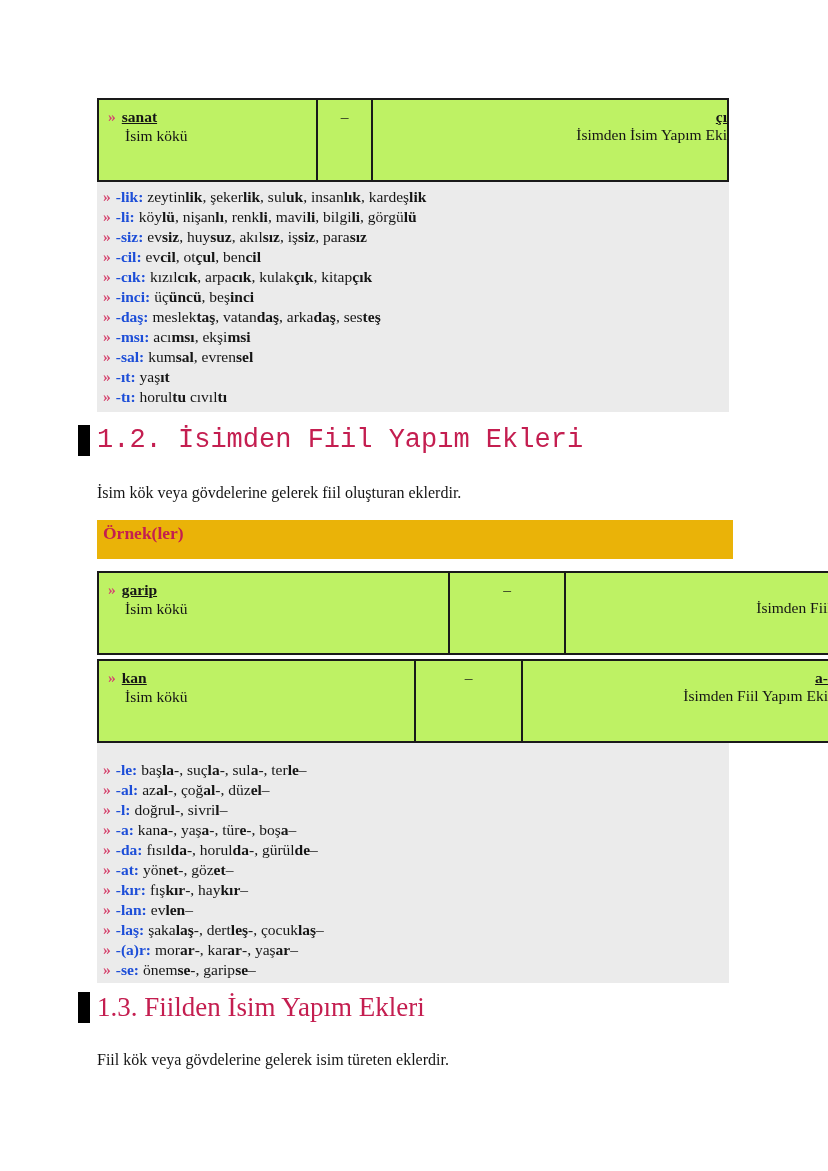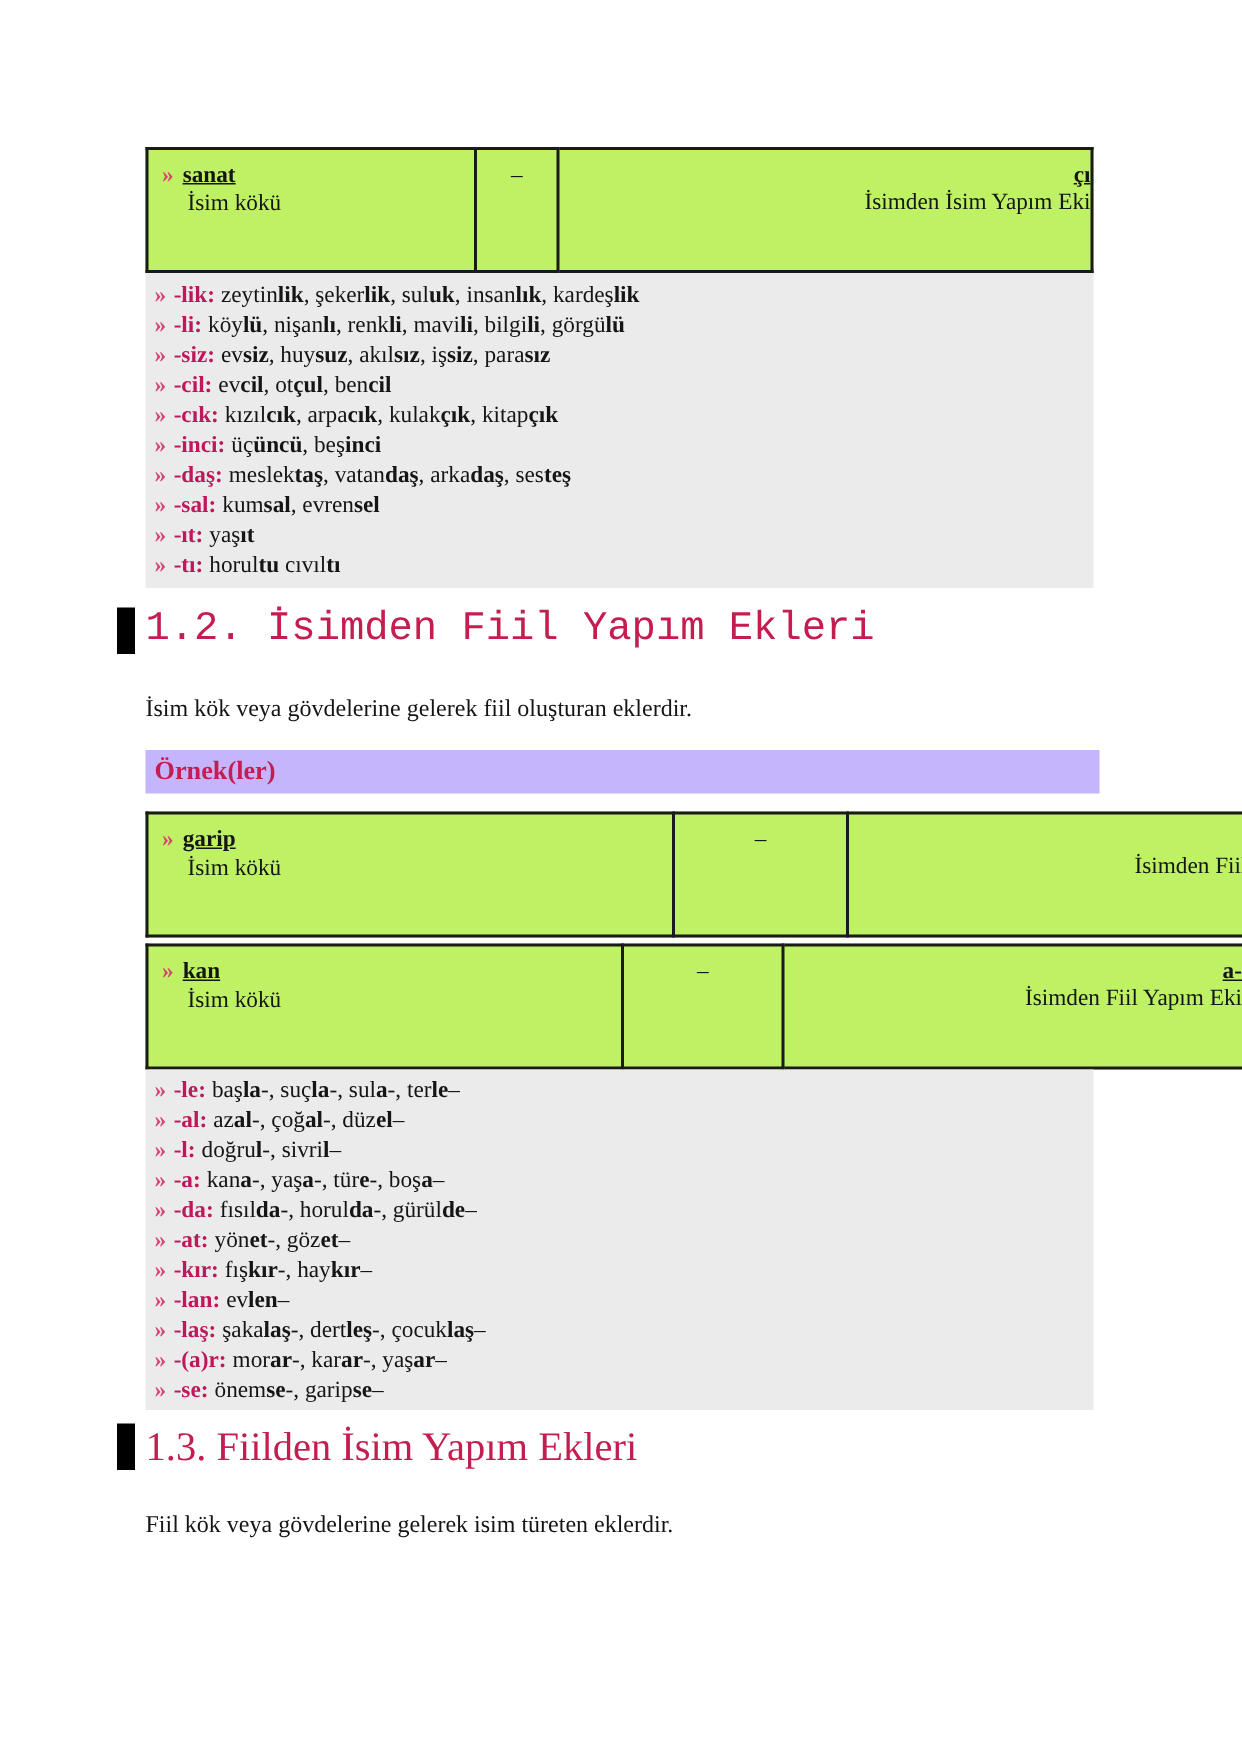--- a/index.html
+++ b/index.html
@@ -32,41 +32,41 @@
   .cell-dash{text-align:center;}
   .cell-suffix{text-align:right;}
   .sfx{font-weight:bold;text-decoration:underline;}
   .mk{color:#d5466f;font-weight:bold;}
   .wline .mk{margin-right:6px;}
   
   .graybox{
     background:#ebebeb;width:632px;margin-left:97px;
     padding:5px 0 5px 6px;box-sizing:border-box;
   }
-  #box2{padding-top:4px;padding-bottom:3px;}
+  #box2{padding-top:17px;padding-bottom:3px;}
   .litem{font-size:15.5px;line-height:20px;white-space:nowrap;}
   .litem .mk{margin-right:5px;}
-  .lab{color:#be185d;font-weight:bold;margin-right:4px;}
+  .lab{color:#1d4ed8;font-weight:bold;margin-right:4px;}
   .litem b{font-weight:bold;}
   
   h2.sec{
     font-weight:normal;font-size:27px;color:#c41e50;
     margin:0 0 0 97px;position:relative;line-height:33px;width:fit-content;
   }
   h2.sec::before{
     content:"";position:absolute;left:-19px;top:1px;
     width:12px;height:31px;background:#000000;
   }
   #h12{margin-top:12px;font-family:Liberation Mono, monospace;}
   #h13{margin-top:8px;}
   
   .intro{margin:26px 0 0 97px;font-size:16px;line-height:20px;}
   .ornek{
-    margin:17px 0 0 97px;width:636px;height:29px;box-sizing:border-box;
-    background:#c4b5fd;color:#c41e50;font-weight:bold;
+    margin:17px 0 0 97px;width:636px;height:39px;box-sizing:border-box;
+    background:#eab308;color:#c41e50;font-weight:bold;
     font-size:17.5px;line-height:27px;padding-left:6px;
   }
 </style>
 </head>
 <body>
 
 <div>
 
   <table id="t1" class="xtable">
     <tbody>
@@ -109,20 +109,23 @@
       </div>
 
       <div class="litem">
         <span class="mk">»</span><span class="lab">-inci:</span><span class="txt">üç<b>üncü</b>, beş<b>inci</b></span>
       </div>
 
       <div class="litem">
         <span class="mk">»</span><span class="lab">-daş:</span><span class="txt">meslek<b>taş</b>, vatan<b>daş</b>, arka<b>daş</b>, ses<b>teş</b></span>
       </div>
 
+      <div class="litem">
+        <span class="mk">»</span><span class="lab">-msı:</span><span class="txt">acı<b>msı</b>, ekşi<b>msi</b></span>
+      </div>
 
       <div class="litem">
         <span class="mk">»</span><span class="lab">-sal:</span><span class="txt">kum<b>sal</b>, evren<b>sel</b></span>
       </div>
 
       <div class="litem">
         <span class="mk">»</span><span class="lab">-ıt:</span><span class="txt">yaş<b>ıt</b></span>
       </div>
 
       <div class="litem">

